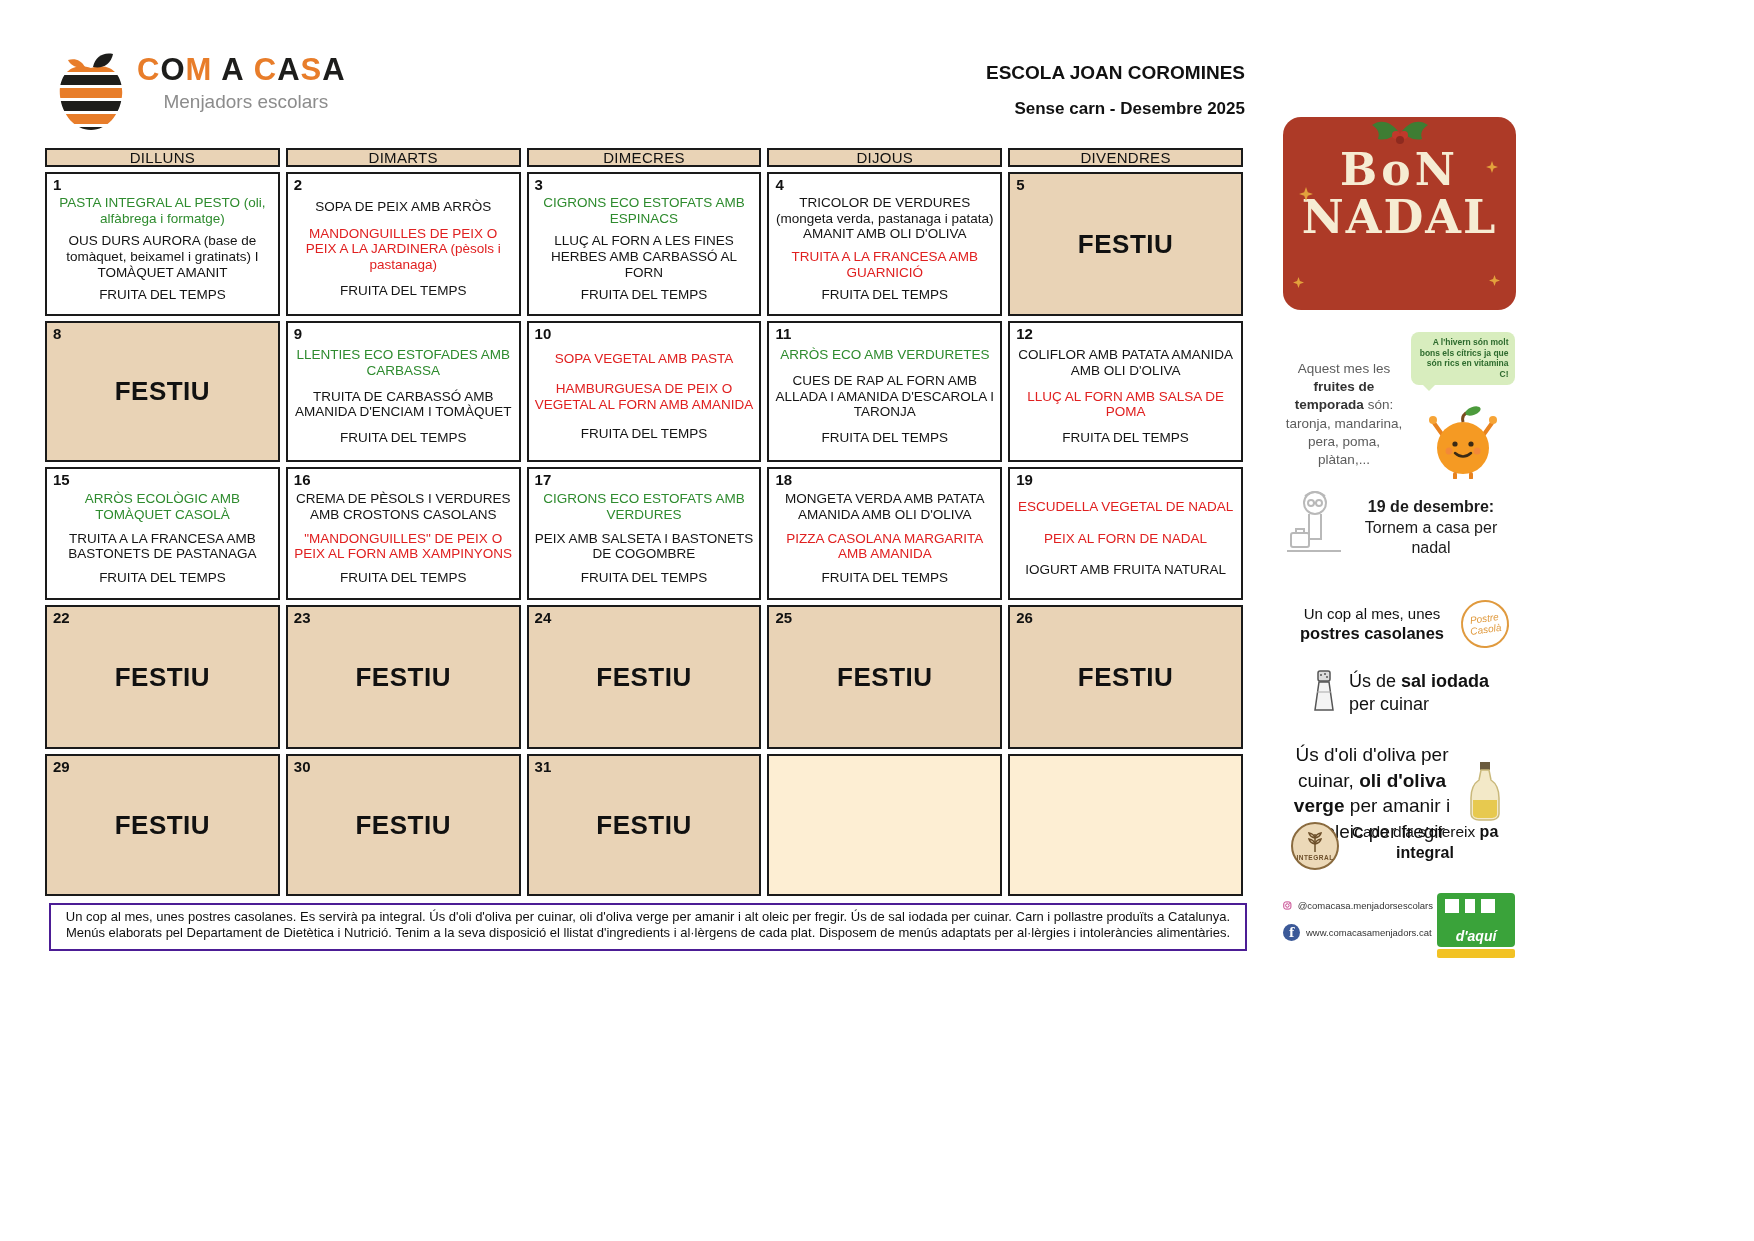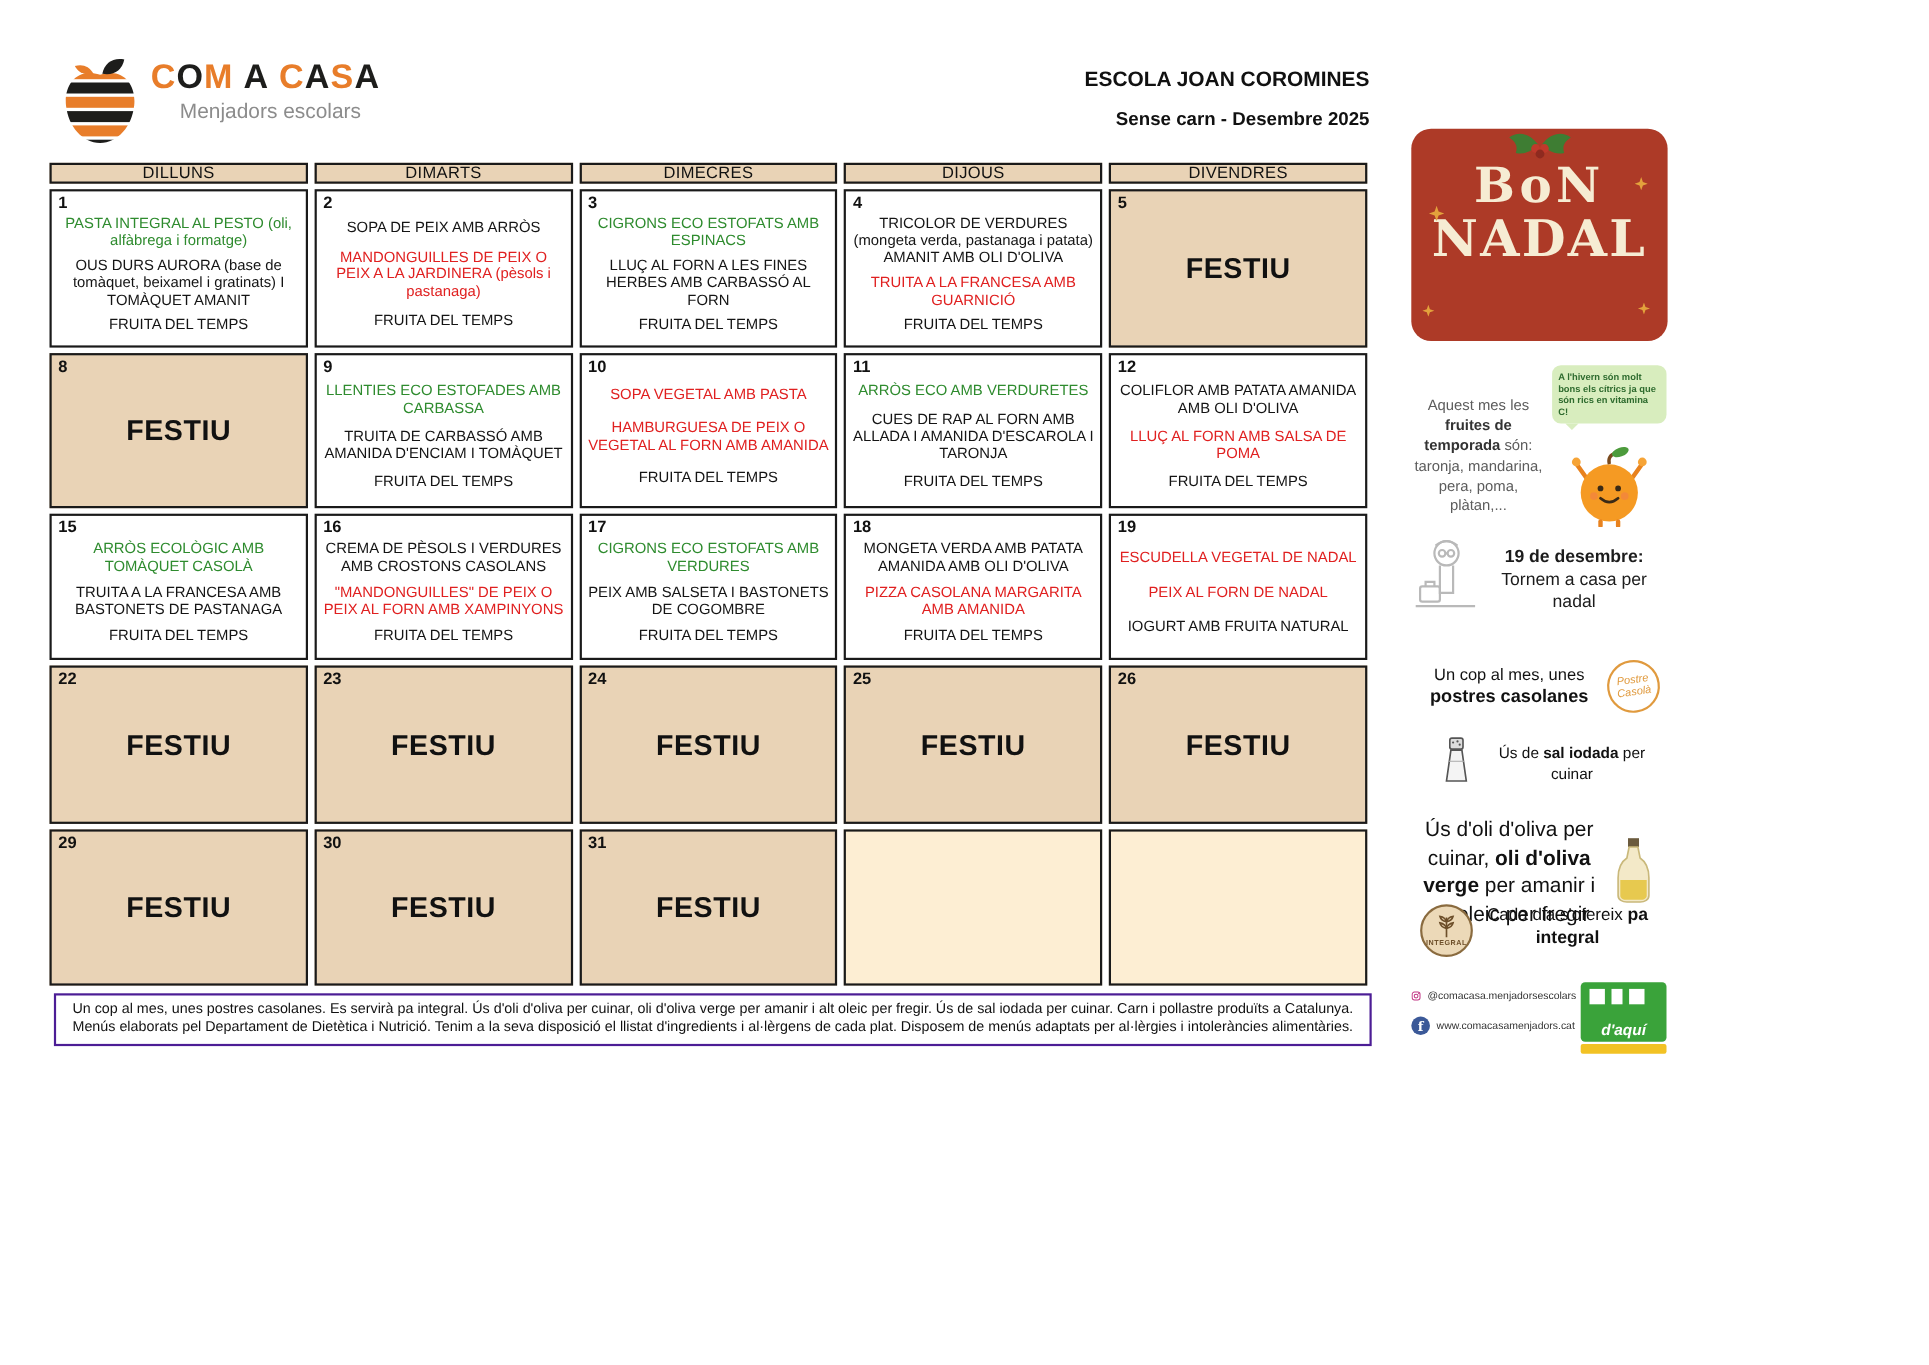--- a/index.html
+++ b/index.html
@@ -50,38 +50,38 @@
             letter-spacing:2px;line-height:1.05}
   .holly{position:absolute;top:2px;left:50%;transform:translateX(-50%)}
   .sp{position:absolute}
 
   .fruits-sec{position:absolute;top:332px;left:0;width:237px;display:flex}
   .fruits-text{width:122px;font-size:13.5px;color:#5c5c5c;text-align:center;line-height:1.35;
                padding-top:28px}
   .fruits-text b{color:#333}
   .fruits-right{width:115px;display:flex;flex-direction:column;align-items:center}
   .bubble{position:relative;background:#d8edbe;border-radius:8px;padding:5px 6px;width:104px;
-          font-size:8.5px;font-weight:bold;color:#2e6b2e;text-align:left;line-height:1.25}
+          font-size:8.5px;font-weight:bold;color:#2e6b2e;text-align:right;line-height:1.25}
   .bubble:after{content:"";position:absolute;left:12px;bottom:-6px;border:6px solid transparent;
           border-top-color:#d8edbe;border-bottom:0}
   .orange-char{margin-top:6px}
 
   .dec19-sec{position:absolute;top:485px;left:0;width:237px;display:flex;align-items:center}
   .dec19-text{width:160px;text-align:center;font-size:16px;line-height:1.3;color:#1c1c1c;margin-left:6px}
   .dec19-title{font-weight:bold}
 
   .postres-sec{position:absolute;top:600px;left:0;width:237px;display:flex;align-items:center}
   .postres-text{width:178px;text-align:center;font-size:15px;line-height:1.3}
   .postres-text b{font-size:16.5px}
   .postres-badge{width:48px;height:48px;border:2px solid #e09a3e;border-radius:50%;
                  display:flex;flex-direction:column;align-items:center;justify-content:center;
                  color:#e09a3e;font-style:italic;font-size:10px;line-height:1.1;transform:rotate(-8deg)}
 
   .salt-sec{position:absolute;top:668px;left:0;width:237px;display:flex;align-items:center}
-  .salt-text{width:160px;text-align:center;font-size:14px;line-height:1.3;margin-left:12px}
+  .salt-text{width:160px;text-align:left;font-size:18px;line-height:1.3;margin-left:12px}
   .salt-icon-wrap{margin-left:28px}
 
   .oil-sec{position:absolute;top:742px;left:0;width:237px;display:flex;align-items:center}
   .oil-text{width:178px;text-align:center;font-size:19px;line-height:1.35}
   .oil-icon-wrap{margin-left:6px}
 
   .bread-sec{position:absolute;top:822px;left:0;width:237px;display:flex;align-items:flex-start}
   .integral-badge{width:48px;height:48px;background:#ecd9b8;border:2px solid #8a6b3f;border-radius:50%;
                   margin-left:8px;display:flex;flex-direction:column;align-items:center;justify-content:center}
   .integral-badge span{font-size:6.5px;color:#6d4f2a;font-weight:bold;letter-spacing:.5px}

